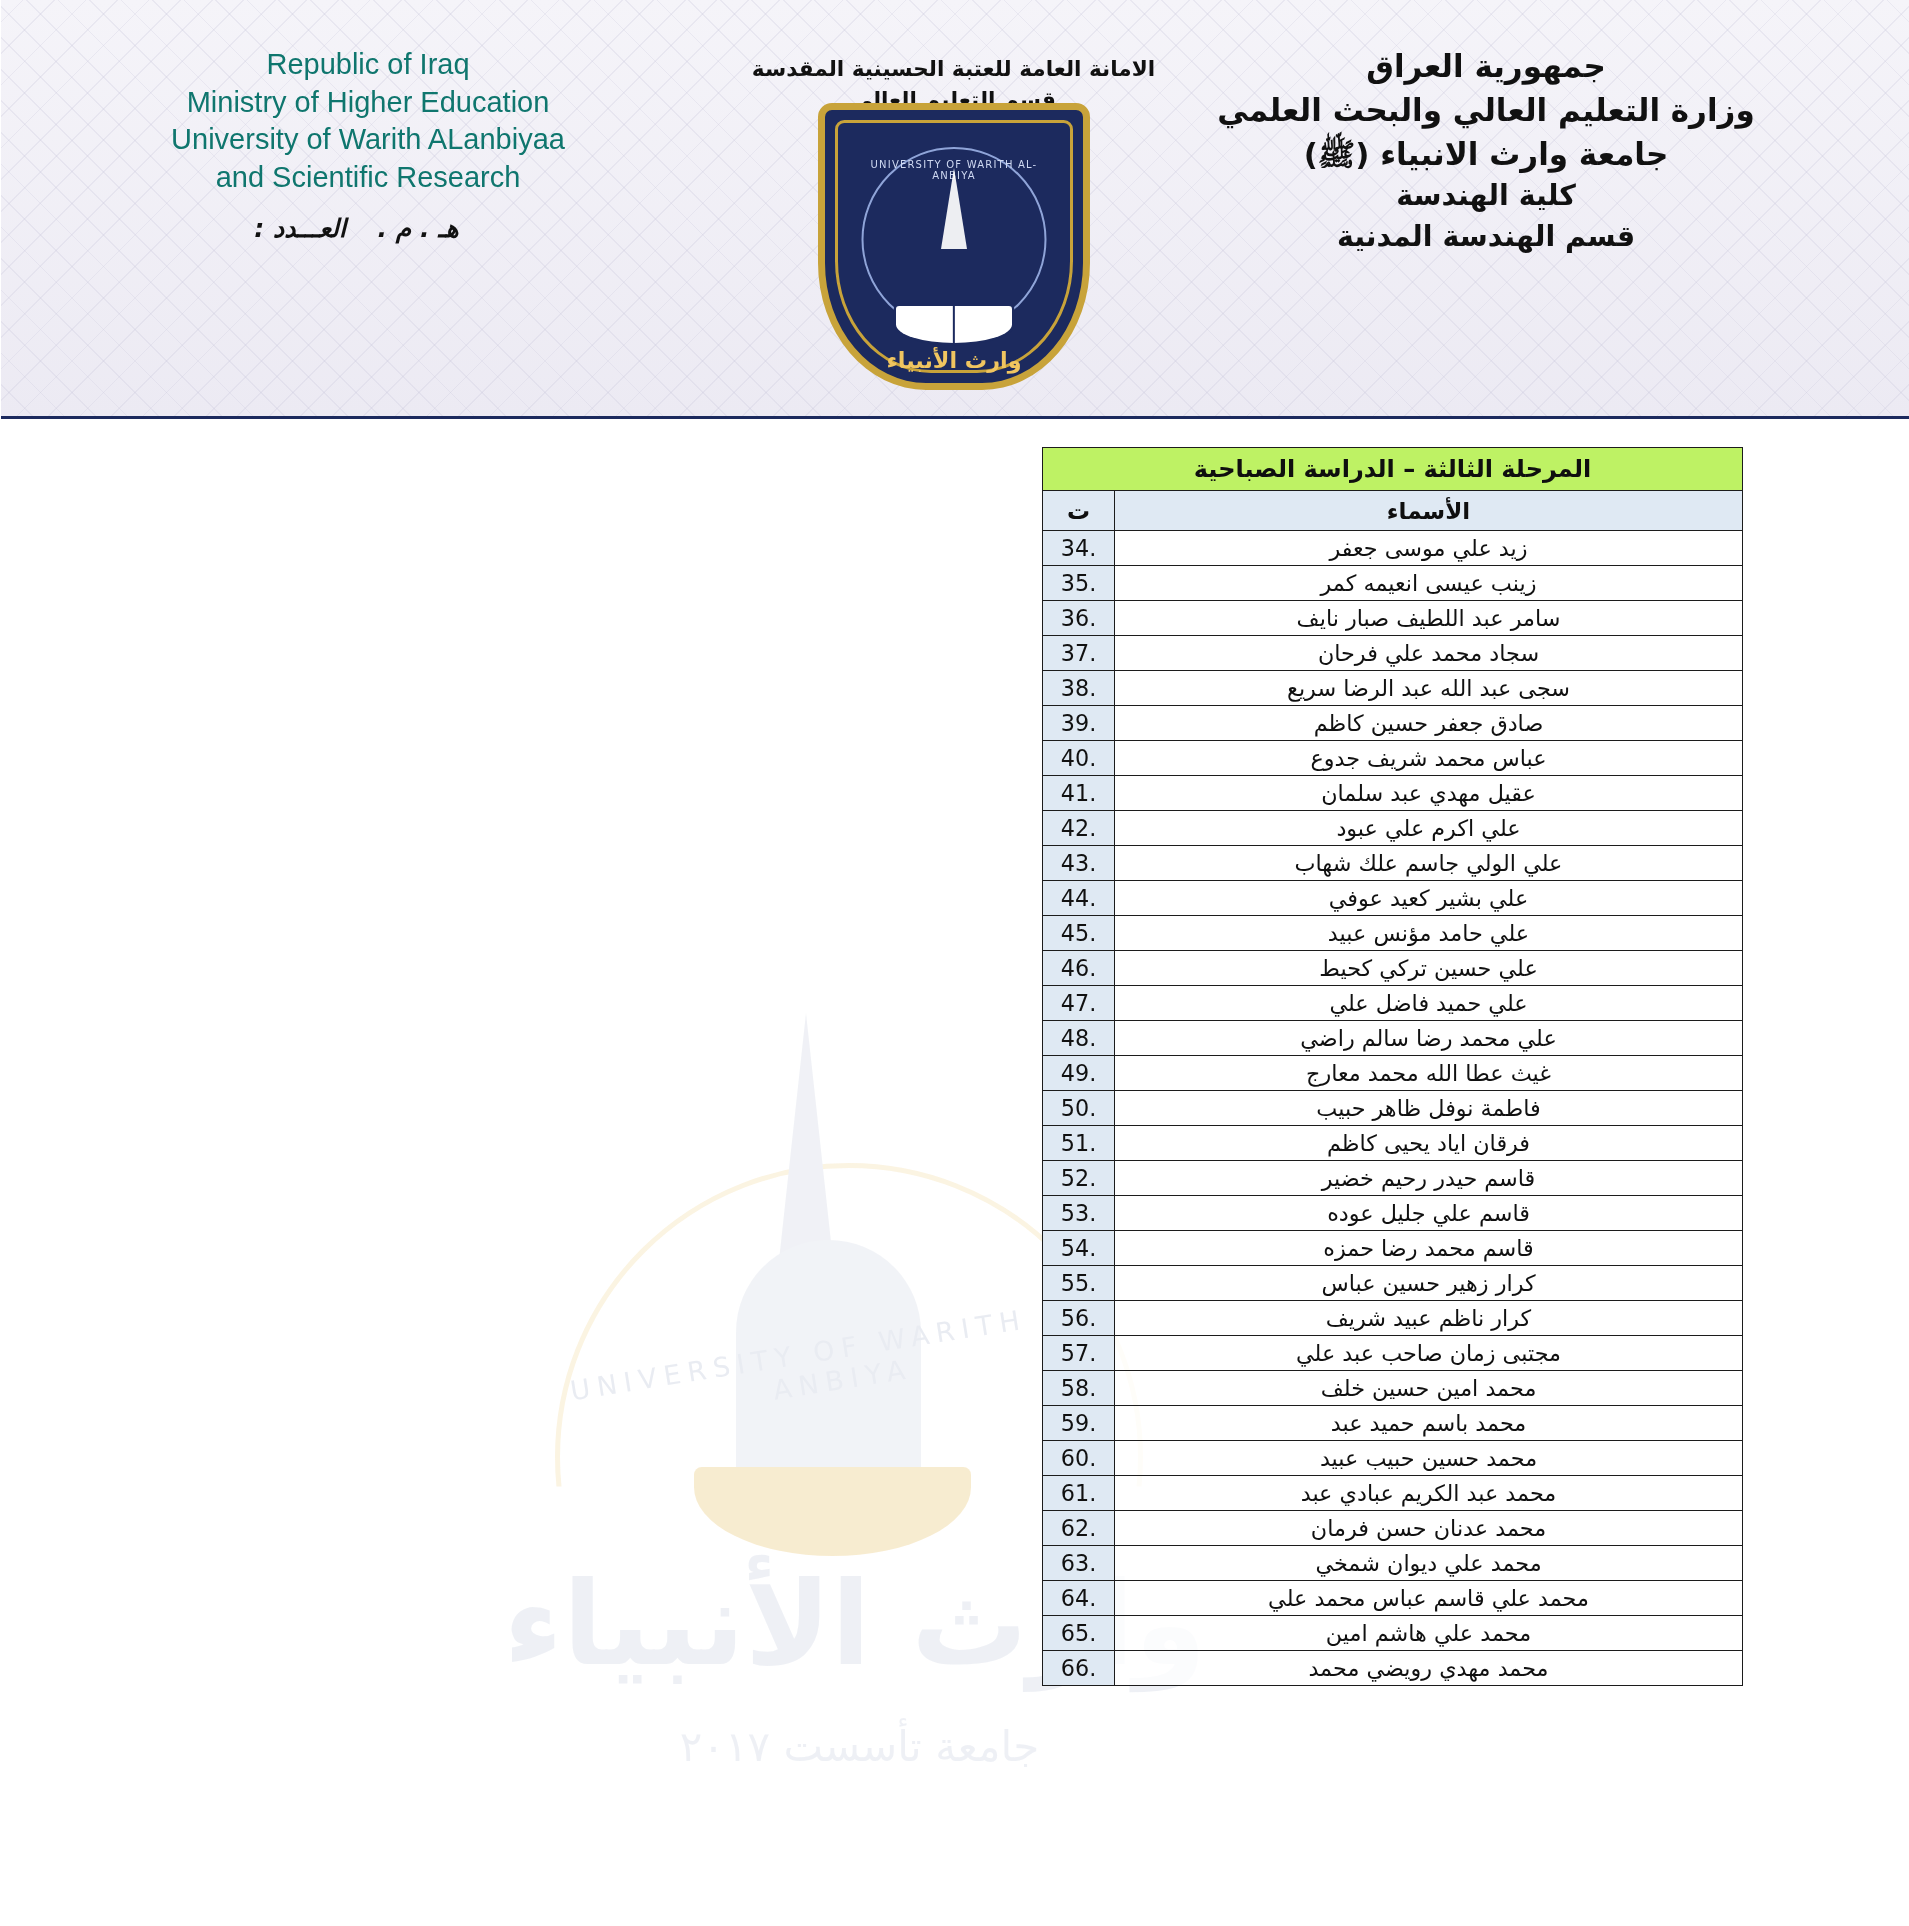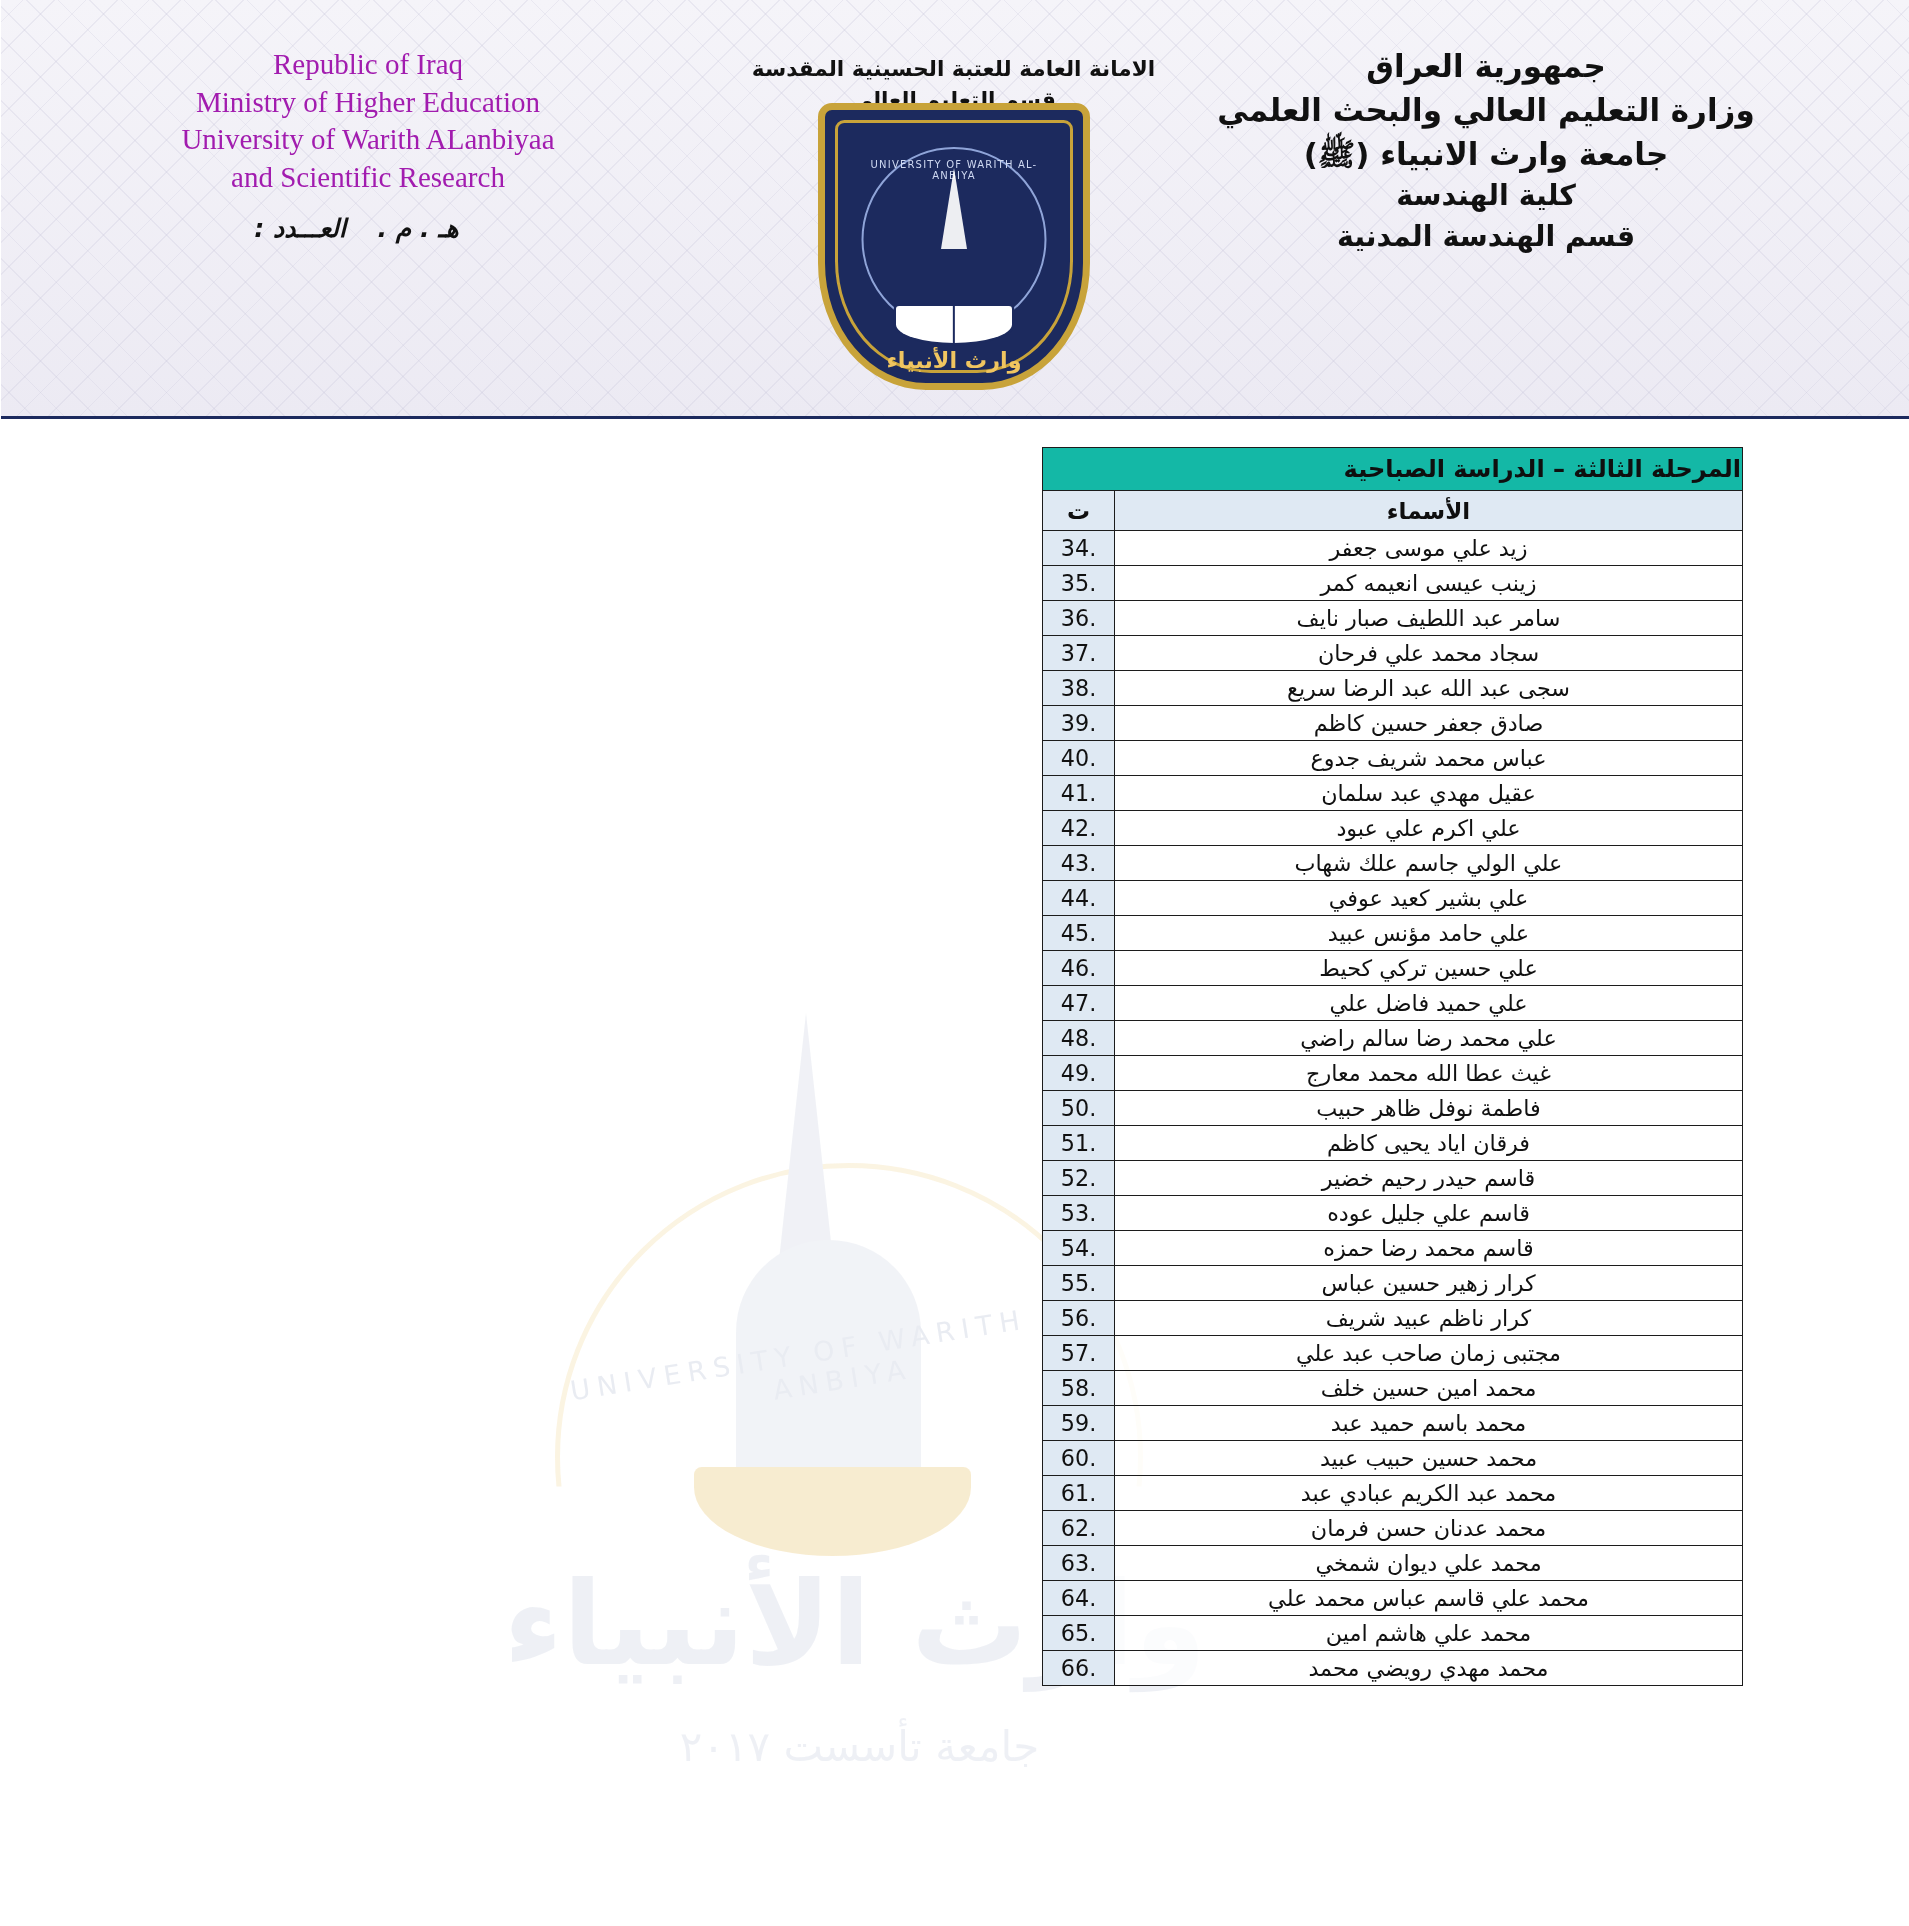--- a/index.html
+++ b/index.html
@@ -35,23 +35,23 @@
   }
   .header-left {
     position: absolute;
     top: 46px;
     left: 50px;
     width: 636px;
     text-align: center;
     direction: ltr;
   }
   .header-left .line {
-    font-family: Liberation Serif, serif;
+    font-family: Liberation Sans, sans-serif;
     font-size: 29px;
-    color: #a21caf;
+    color: #0f766e;
     line-height: 1.30;
     white-space: nowrap;
   }
   .header-left-fields {
     margin-top: 13px;
     direction: rtl;
     text-align: center;
   }
   .field-row {
     font-size: 25px;
@@ -265,25 +265,25 @@
     width: 100%;
     direction: rtl;
     background: rgba(255,255,255,0.78);
   }
   table.names td, table.names th {
     border: 1.2px solid #1c1c1c;
     font-family: "DejaVu Sans", sans-serif;
   }
   .t-title {
     height: 40px;
-    text-align: right;
+    text-align: center;
     font-size: 24px;
     font-weight: bold;
     color: #0f0f0f;
-    background: #14b8a6;
+    background: #bef264;
     margin-left: 27px;
   }
   .t-head-name, .t-head-idx {
     height: 37px;
     text-align: center;
     font-size: 23px;
     font-weight: bold;
     color: #0f0f0f;
     background: #dfe9f3;
   }

